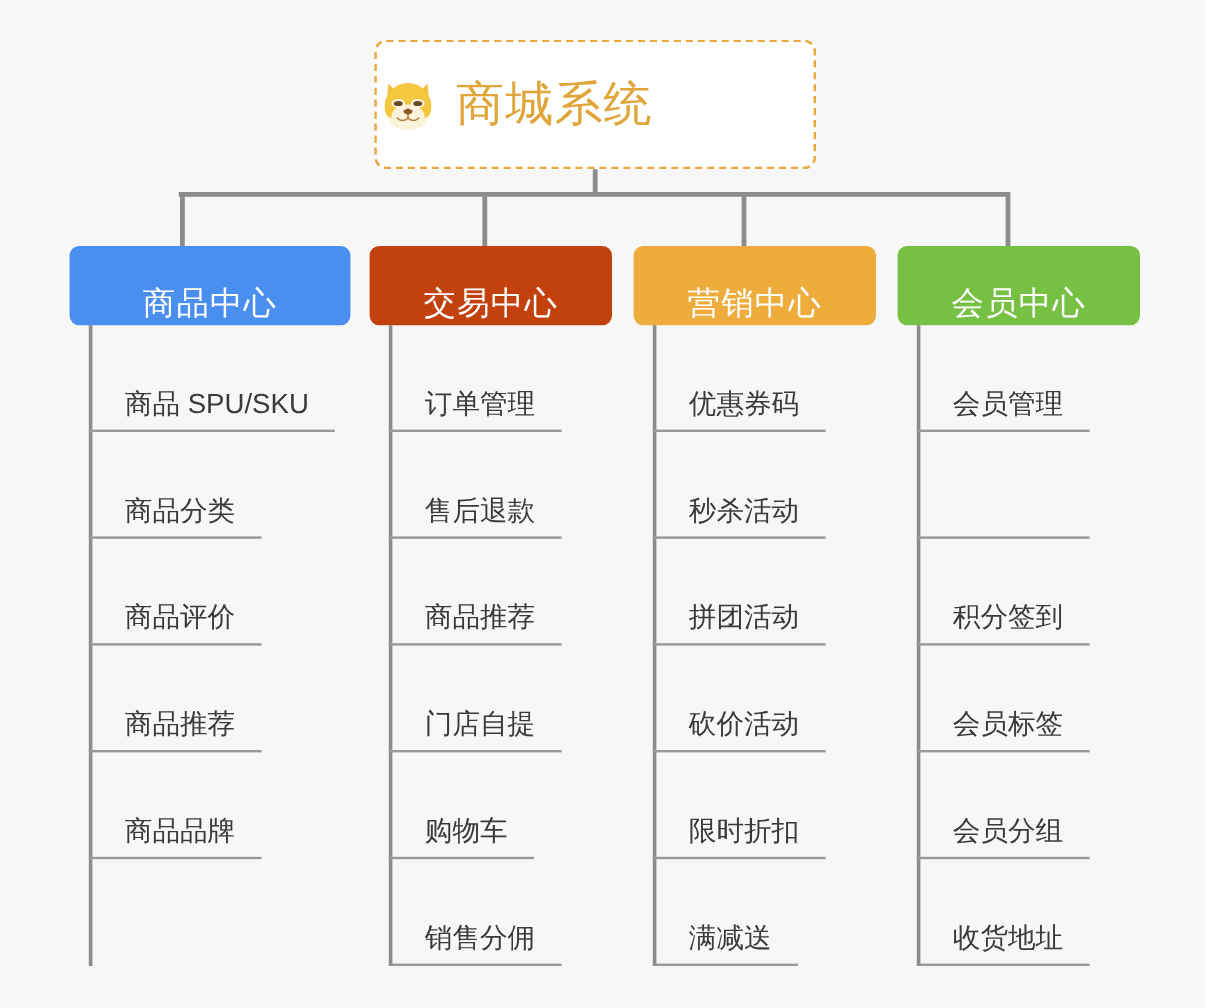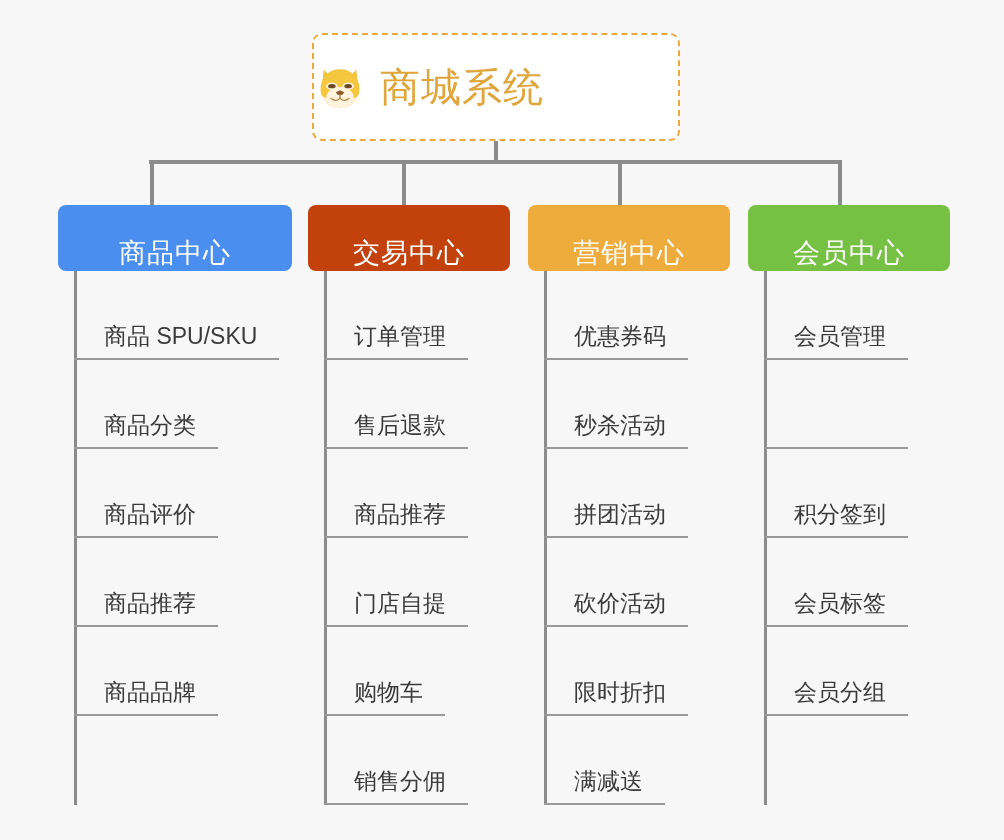--- a/index.html
+++ b/index.html
@@ -285,16 +285,20 @@
           <span class="leaf-label">积分签到</span>
         </div>
       <div class="leaf">
           <div class="leaf-underline" style="width: 144px;"></div>
           <span class="leaf-label">会员标签</span>
         </div>
       <div class="leaf">
           <div class="leaf-underline" style="width: 144px;"></div>
           <span class="leaf-label">会员分组</span>
         </div>
+      <div class="leaf">
+          <div class="leaf-underline" style="width: 144px;"></div>
+          <span class="leaf-label">收货地址</span>
+        </div>
     </div>
   </div>
 
 </div>
 
 </body></html>

